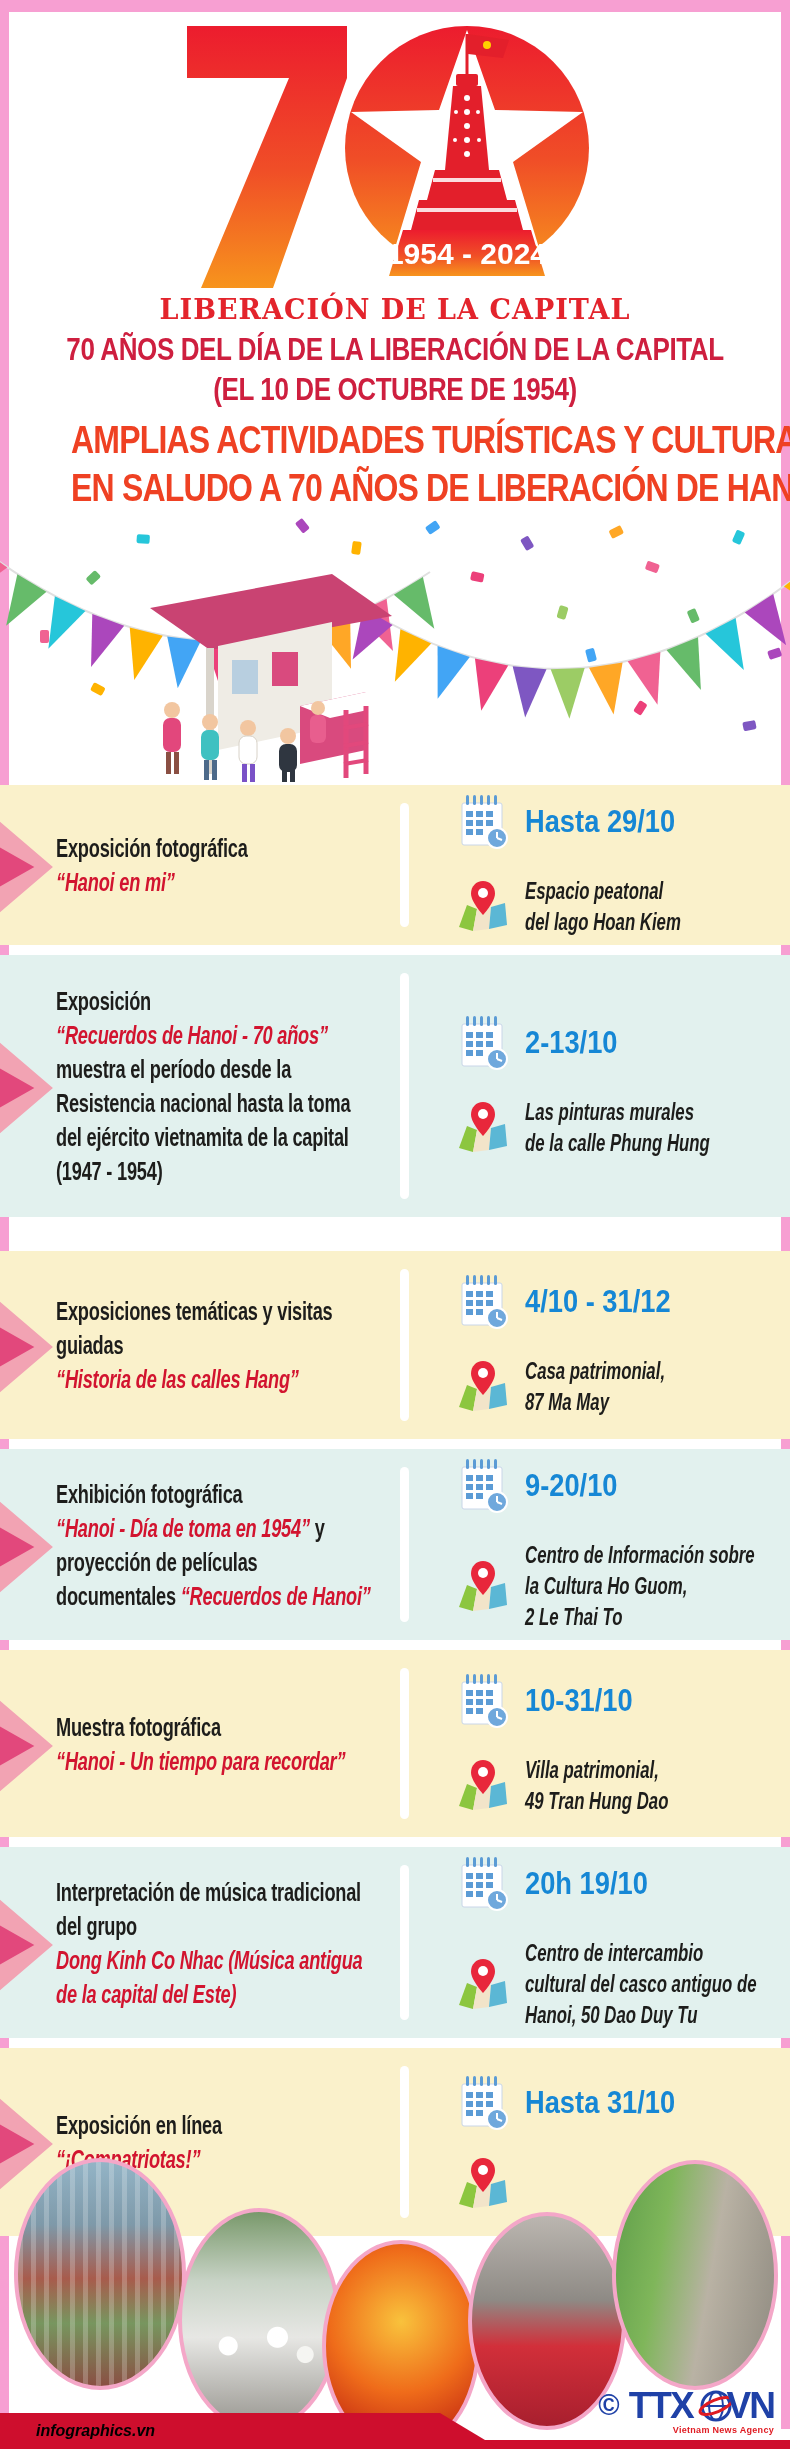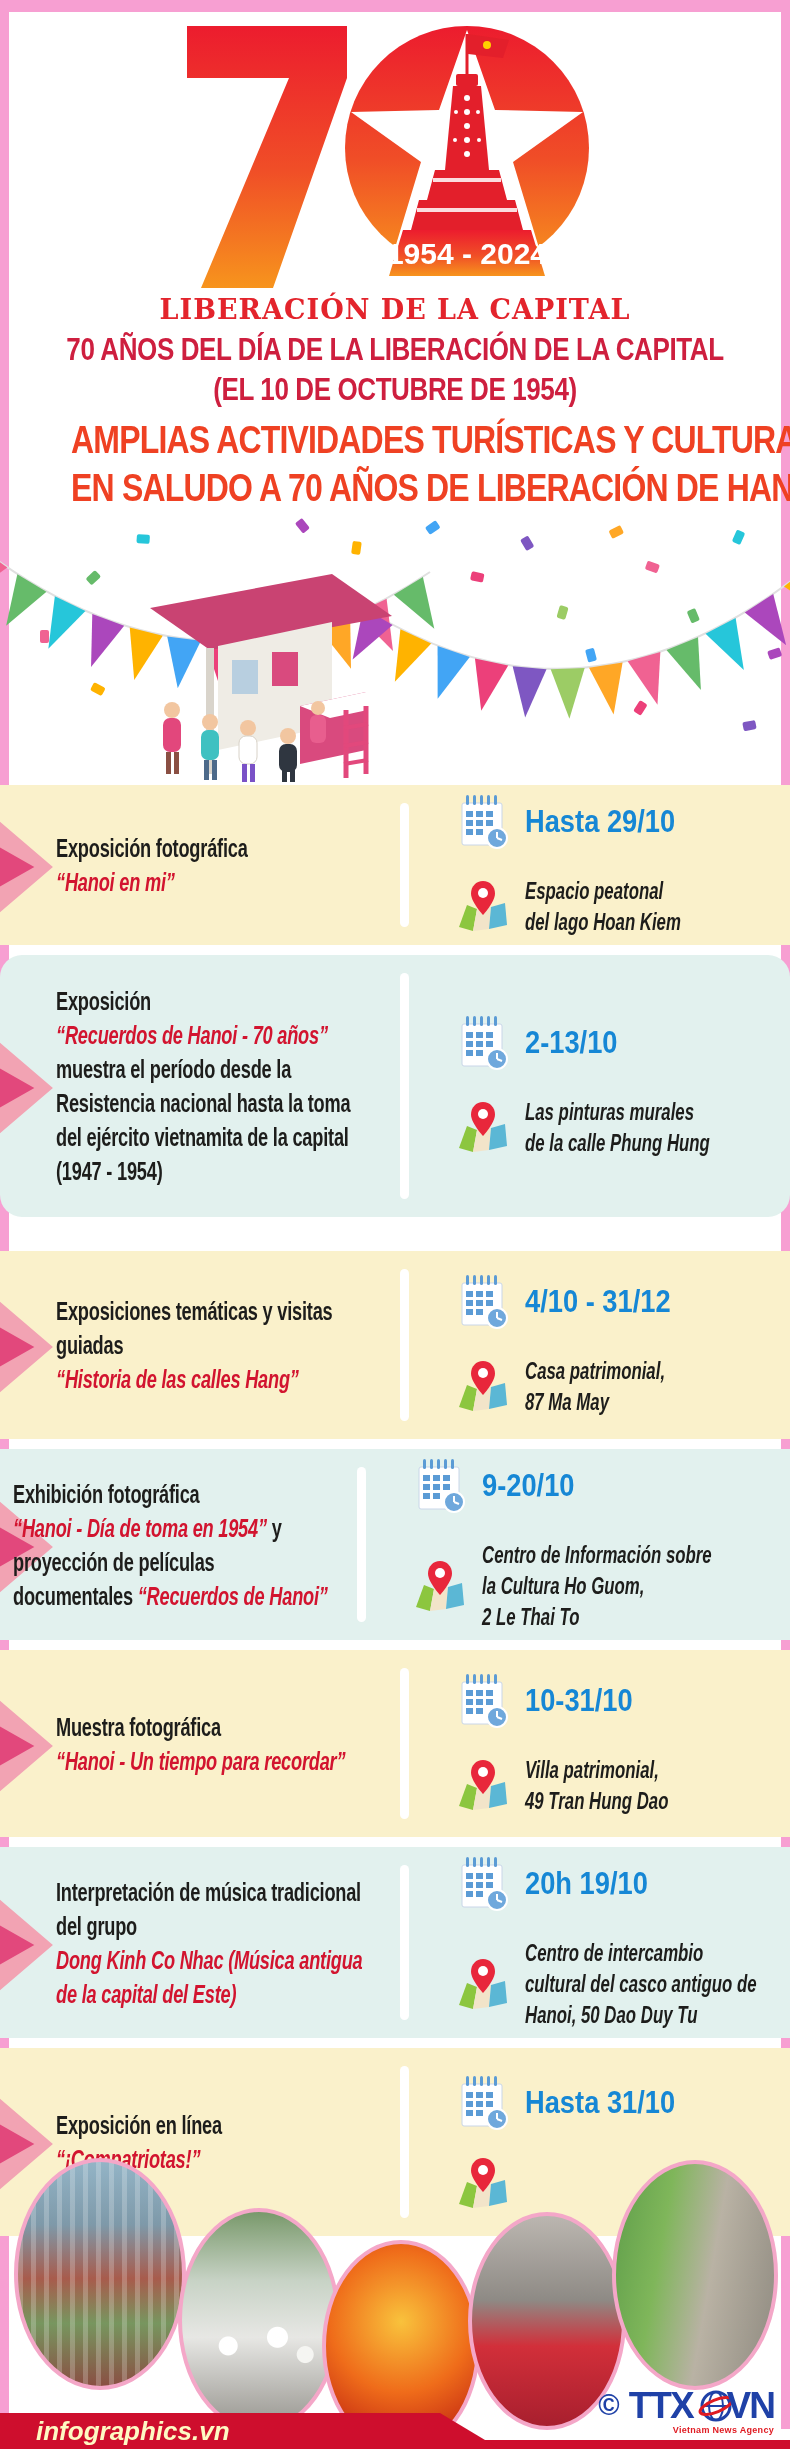--- a/index.html
+++ b/index.html
@@ -59,21 +59,21 @@
   .p4{left:468px;top:2212px;width:158px;height:218px;
       background:linear-gradient(180deg,#BBB6B0 0%,#8E8A85 40%,#D22F3A 62%,#A81F2E 100%);}
   .p5{left:612px;top:2160px;width:166px;height:230px;
       background:linear-gradient(100deg,#5F9E4A 0%,#7FB65A 30%,#B9B2A4 58%,#8F8A80 100%);}
 
   
   .bottom-strip{position:absolute;bottom:0;left:0;width:100%;height:9px;background:#CE0E2D;z-index:4;}
   .ribbon{position:absolute;left:0;bottom:0;width:500px;height:36px;background:#CE0E2D;z-index:5;
     clip-path:polygon(0 0,440px 0,500px 100%,0 100%);
     display:flex;align-items:center;padding-left:36px;box-sizing:border-box;}
-  .ribbon span{font-style:italic;font-weight:bold;font-size:26px;color:#fef9c3;text-align:center;}
+  .ribbon span{font-style:italic;font-weight:bold;font-size:16px;color:#000000;text-align:center;}
   .ttxvn{position:absolute;right:16px;bottom:14px;z-index:5;display:flex;flex-direction:column;align-items:flex-end;}
   .ttxvn-row{display:flex;align-items:center;gap:9px;}
   .copy-sym{color:#1F41A7;font-size:29px;font-weight:bold;line-height:1;}
   .ttx-txt{color:#1F41A7;font-size:37px;font-weight:bold;letter-spacing:-2px;line-height:1;}
   .vn-txt{margin-left:-16px;position:relative;z-index:2;}
   .globe-svg{position:relative;z-index:1;margin-left:-4px;}
   .tagline{color:#E01B22;font-size:9px;font-weight:bold;margin-top:1px;letter-spacing:.3px;}
 </style>
 </head>
 <body>
@@ -264,21 +264,21 @@
             <polygon points="32,50 34,28 48,24 50,46" fill="#5BB7D5"></polygon>
             <path d="M26,2 C19,2 14,7.5 14,14.5 C14,23 26,36 26,36 C26,36 38,23 38,14.5 C38,7.5 33,2 26,2 Z" fill="#E8273B"></path>
             <circle cx="26" cy="14" r="5" fill="#ffffff"></circle>
           </svg>
           <span class="loc-outer"><span class="loc">Espacio peatonal
 del lago Hoan Kiem</span></span>
         </div>
       </div>
     </section>
 
-    <section class="card mint" style="min-height: 262px; border-radius: 22px;">
+    <section class="card mint" style="min-height: 262px;">
       <svg class="chev" width="64" height="120" viewBox="0 0 64 120">
         <polyline points="-14,14 42,62 -14,110" fill="none" stroke="#F2A3B3" stroke-width="22"></polyline>
         <polyline points="-26,36 20,62 -26,88" fill="none" stroke="#E2487C" stroke-width="20"></polyline>
       </svg>
       <div class="card-left-outer">
         <div class="card-left">
             <div class="cline"><span class="c-black">Exposición</span></div>
             <div class="cline"><span class="c-red">“Recuerdos de Hanoi - 70 años”</span></div>
             <div class="cline"><span class="c-black">muestra el período desde la Resistencia nacional hasta la toma del ejército vietnamita de la capital (1947 - 1954)</span></div>
           </div>
@@ -367,21 +367,21 @@
             <polygon points="32,50 34,28 48,24 50,46" fill="#5BB7D5"></polygon>
             <path d="M26,2 C19,2 14,7.5 14,14.5 C14,23 26,36 26,36 C26,36 38,23 38,14.5 C38,7.5 33,2 26,2 Z" fill="#E8273B"></path>
             <circle cx="26" cy="14" r="5" fill="#ffffff"></circle>
           </svg>
           <span class="loc-outer"><span class="loc">Casa patrimonial,
 87 Ma May</span></span>
         </div>
       </div>
     </section>
 
-    <section class="card mint" style="min-height: 183px; justify-content: flex-end;">
+    <section class="card mint" style="min-height: 183px;">
       <svg class="chev" width="64" height="120" viewBox="0 0 64 120">
         <polyline points="-14,14 42,62 -14,110" fill="none" stroke="#F2A3B3" stroke-width="22"></polyline>
         <polyline points="-26,36 20,62 -26,88" fill="none" stroke="#E2487C" stroke-width="20"></polyline>
       </svg>
       <div class="card-left-outer">
         <div class="card-left">
             <div class="cline"><span class="c-black">Exhibición fotográfica</span></div>
             <div class="cline"><span class="c-red">“Hanoi - Día de toma en 1954”</span><span class="c-black"> y proyección de películas documentales </span><span class="c-red">“Recuerdos de Hanoi”</span></div>
           </div>
       </div>

